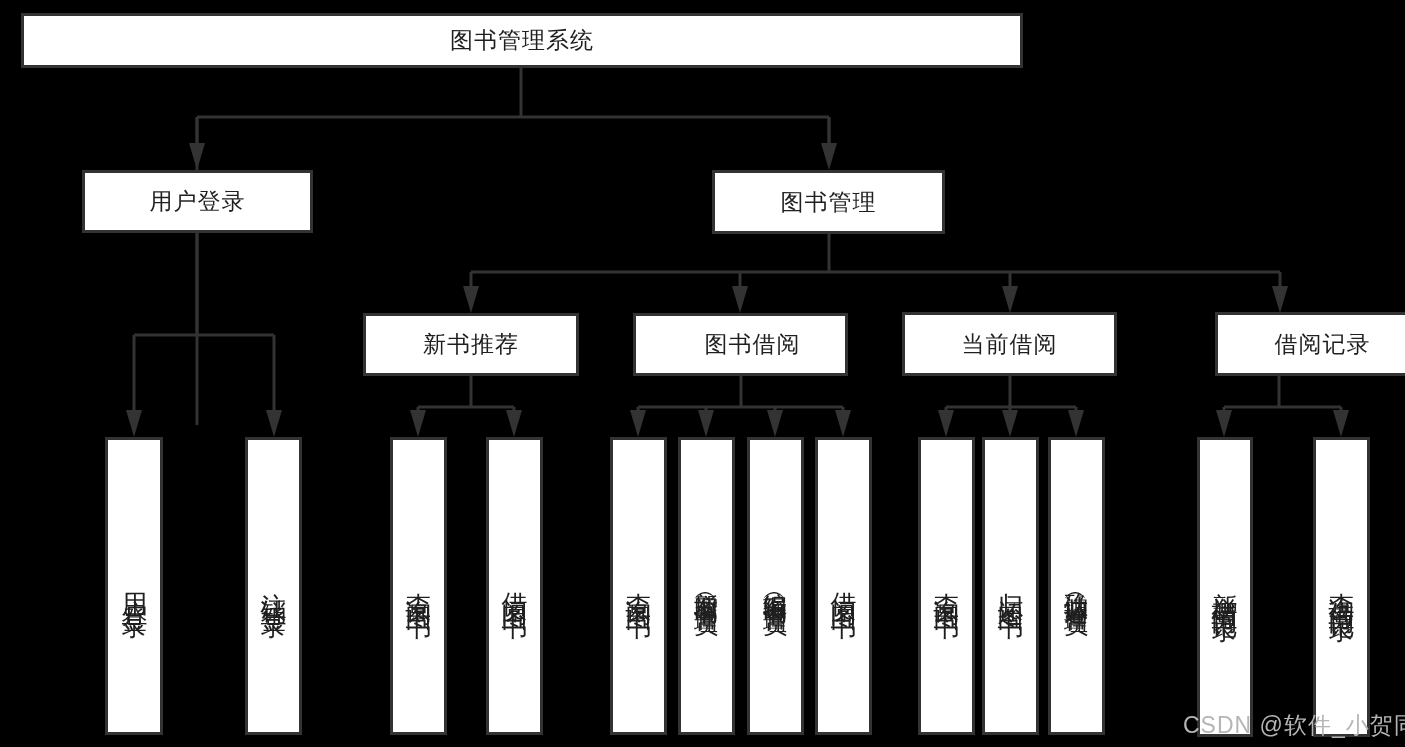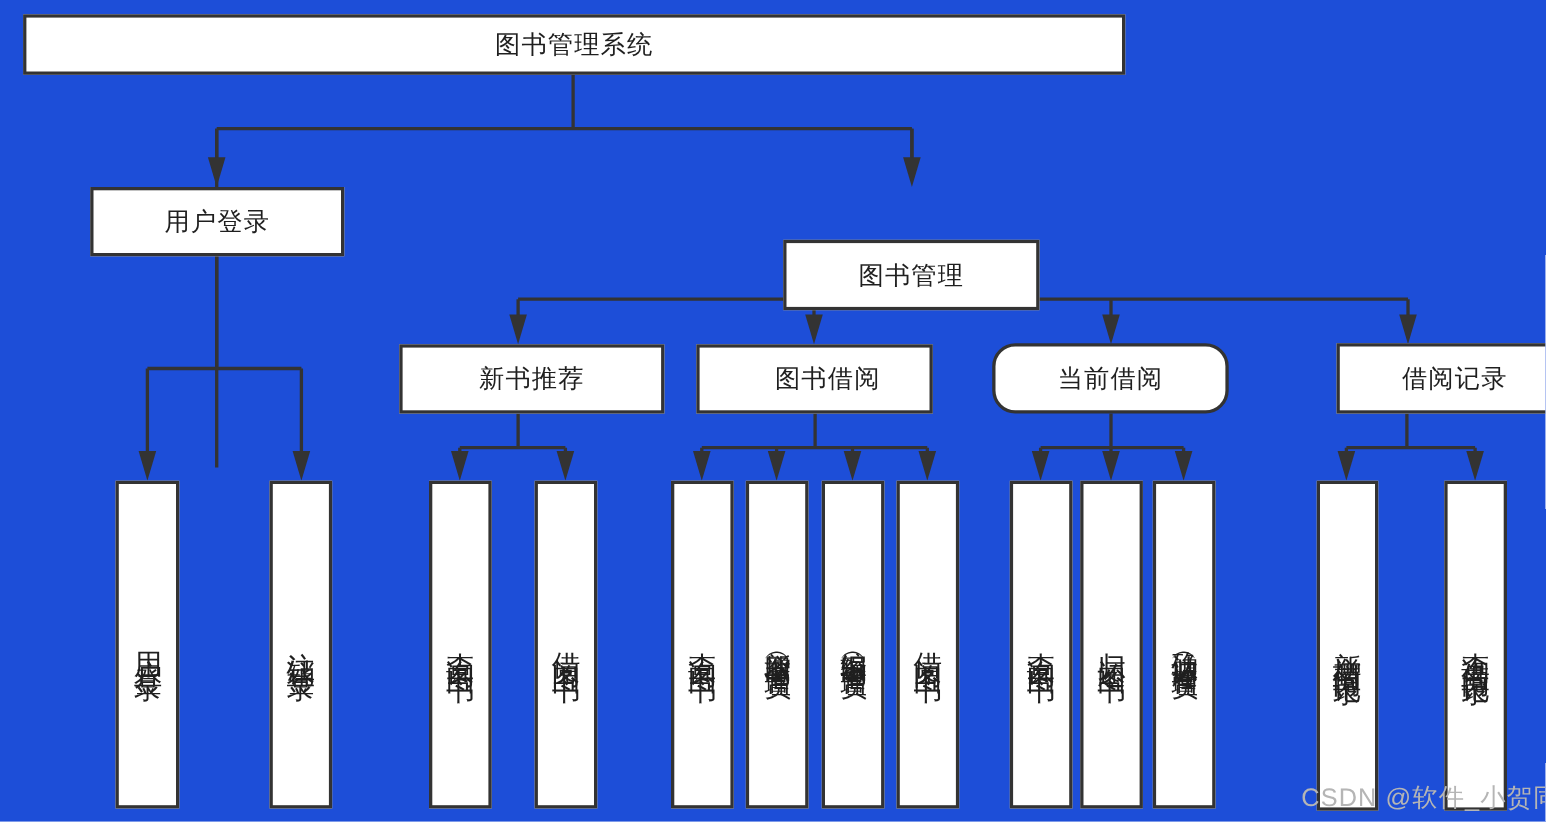--- a/index.html
+++ b/index.html
@@ -1,21 +1,21 @@
 <!DOCTYPE html>
 <html><head>
 <meta charset="utf-8">
 <style>
   html, body { margin: 0; padding: 0; background: #ffffff; }
   * { box-sizing: border-box; }
   .stage {
     position: relative;
     width: 1405px;
     height: 747px;
-    background: #1d4ed8;
+    background: #000000;
     font-family: "Liberation Sans", sans-serif;
     overflow: hidden;
   }
   .connectors {
     position: absolute;
     left: 0; top: 0;
     width: 1405px; height: 747px;
   }
   .node {
     position: absolute;
@@ -110,25 +110,25 @@
       <polygon points="1068,410 1084,410 1076,437"></polygon>
 
       <polygon points="1216,410 1232,410 1224,437"></polygon>
       <polygon points="1333,410 1349,410 1341,437"></polygon>
     </g>
   </svg>
 
   <div class="node" style="left:21px; top:13px; width:1002px; height:55px;">图书管理系统</div>
 
   <div class="node" style="left:82px; top:170px; width:231px; height:63px;">用户登录</div>
-  <div class="node" style="left:712px; top:170px; width:233px; height:64px;margin-top:48px;">图书管理</div>
+  <div class="node" style="left:712px; top:170px; width:233px; height:64px;">图书管理</div>
 
-  <div class="node" style="left:363px; top:313px; width:241px; height:63px;text-align:right;">新书推荐</div>
+  <div class="node" style="left:363px; top:313px; width:216px; height:63px;text-align:right;">新书推荐</div>
   <div class="node" style="left:633px; top:313px; width:215px; height:63px;padding-left:24px;">图书借阅</div>
-  <div class="node" style="left:902px; top:312px; width:215px; height:64px;border-radius:21px;">当前借阅</div>
+  <div class="node" style="left:902px; top:312px; width:215px; height:64px;">当前借阅</div>
   <div class="node" style="left:1172px; top:312px; width:215px; height:64px;margin-left:43px;">借阅记录</div>
 
   <div class="node vert" style="left:105px; top:437px; width:58px; height:298px;">用户登录</div>
   <div class="node vert" style="left:245px; top:437px; width:57px; height:298px;">注销登录</div>
 
   <div class="node vert" style="left:390px; top:437px; width:57px; height:298px;">查询图书</div>
   <div class="node vert" style="left:486px; top:437px; width:57px; height:298px;">借阅图书</div>
 
   <div class="node vert" style="left:610px; top:437px; width:57px; height:298px;">查询图书</div>
   <div class="node vert long" style="left:678px; top:437px; width:57px; height:298px;">新增图书（管理员）</div>

